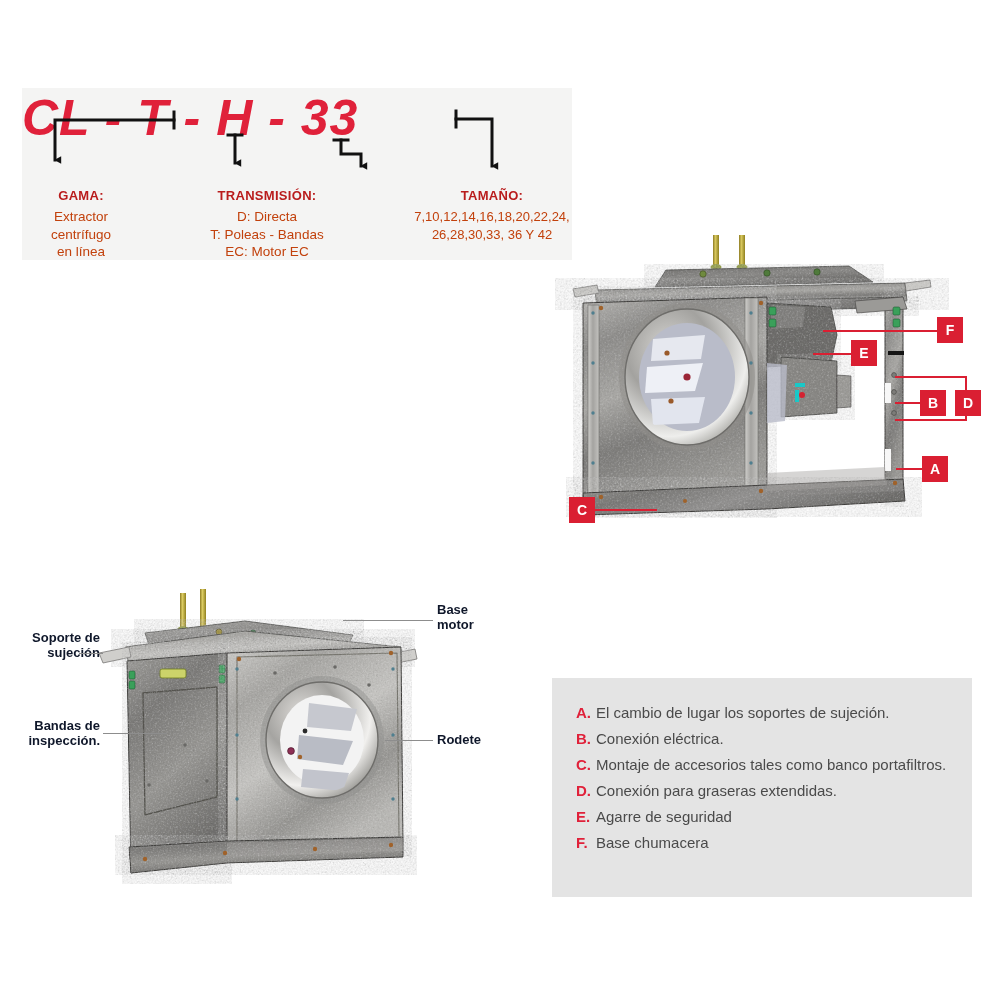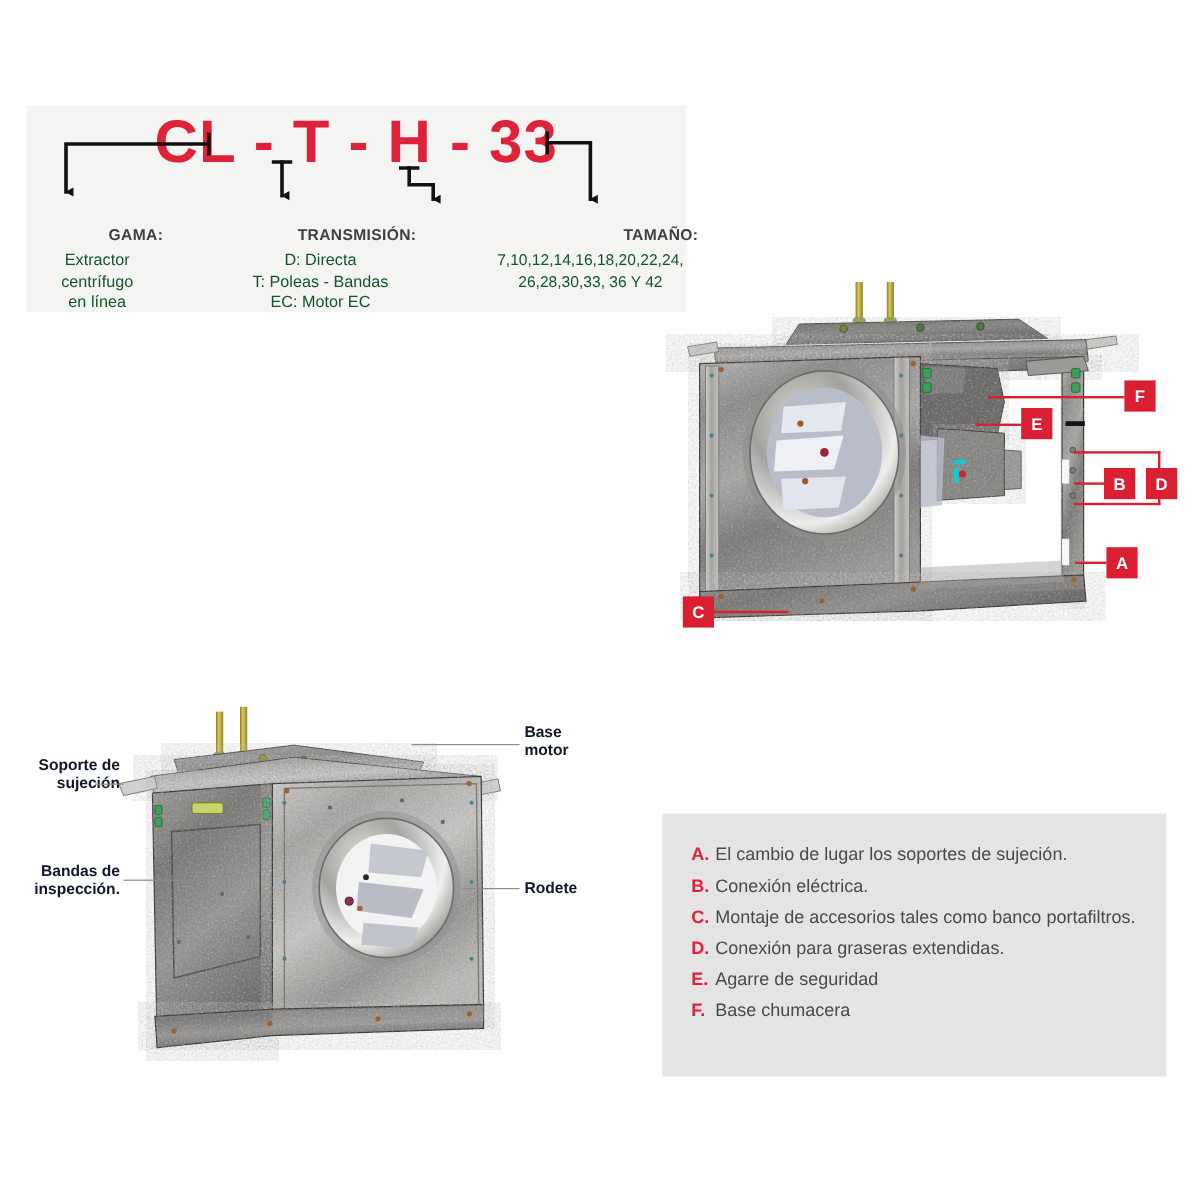--- a/index.html
+++ b/index.html
@@ -13,40 +13,40 @@
   }
   .stage{position:absolute;left:0;top:0;width:1000px;height:1000px;}
 
   
   #nomenclature{
     position:absolute;left:22px;top:88px;width:550px;height:172px;
     background:#f4f4f3;
   }
   #code-line{
     position:absolute;left:0;top:2px;width:550px;height:56px;
-    text-align:center;
+    font-style:italic;
   }
   #code-line .code-text{
     font-size:50px;font-weight:bold;color:#e0213a;
     letter-spacing:1px;line-height:56px;
     font-family:"Liberation Sans", sans-serif;
     white-space:pre;
   }
 
   
   #connectors{position:absolute;left:0;top:0;width:550px;height:172px;}
 
   
   .col{position:absolute;text-align:center;}
   .col .col-title{
-    font-size:13px;font-weight:bold;color:#404040;
-    letter-spacing:0.3px;margin-bottom:5px;white-space:nowrap;text-align:right;
+    font-size:13px;font-weight:bold;color:#b91c1c;
+    letter-spacing:0.3px;margin-bottom:5px;white-space:nowrap;
   }
   .col .col-line{
-    font-size:13.5px;color:#14532d;line-height:17.5px;white-space:nowrap;text-align:center;
+    font-size:13.5px;color:#c2410c;line-height:17.5px;white-space:nowrap;text-align:center;
   }
   #col-gama{left:4px;top:100px;width:110px;}
   #col-trans{left:165px;top:100px;width:160px;}
   #col-pres{left:300px;top:100px;width:90px;}
   #col-tam{left:380px;top:100px;width:180px;}
   #col-tam .col-line{font-size:13px;}
 
   
   #legend-panel{
     position:absolute;left:552px;top:678px;width:420px;height:219px;

